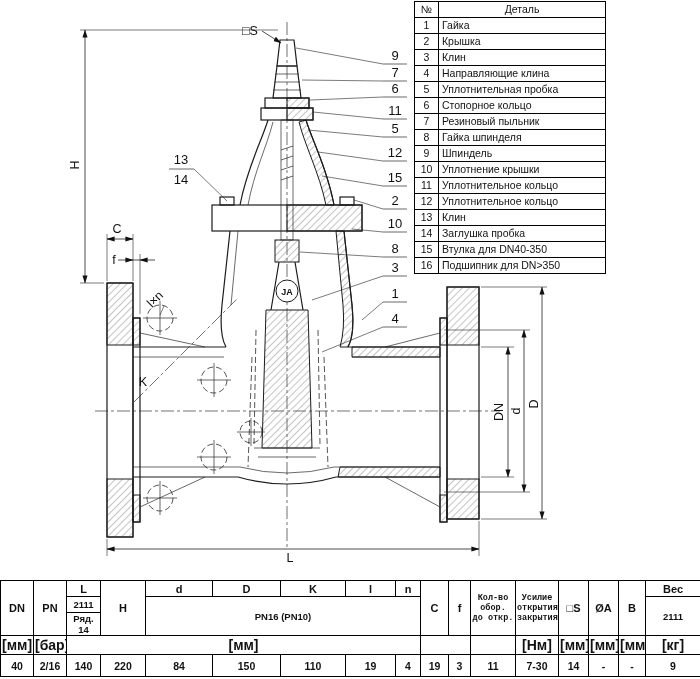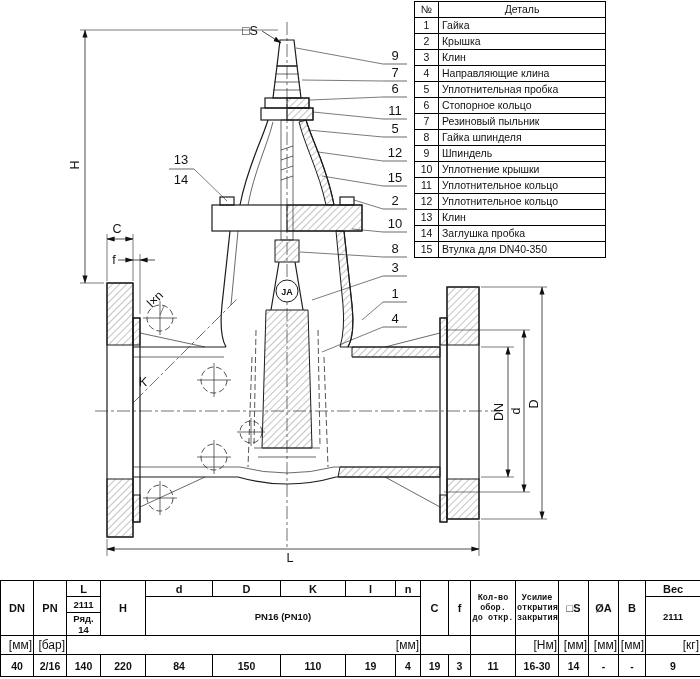--- a/index.html
+++ b/index.html
@@ -24,21 +24,21 @@
       height:15px;padding:0 3px;overflow:hidden;white-space:nowrap;}
   .parts-table th{font-weight:normal;text-align:center;}
   .parts-table td.num{text-align:center;padding:0;}
   
   .spec-table{position:absolute;top:580px;left:0;width:700px;table-layout:fixed;}
   .spec-table th,.spec-table td{border:1px solid #000;text-align:center;padding:0 1px;
       overflow:hidden;font-size:11px;}
   .spec-table th{font-weight:bold;}
   .spec-table .small-h{font-size:8.5px;font-weight:bold;white-space:pre-line;line-height:1.2;font-family:Liberation Mono, monospace;}
   .spec-table .sub{font-size:9.5px;font-weight:bold;}
-  .spec-table .unit{font-size:12px;font-weight:normal;text-align:right;}
+  .spec-table .unit{font-size:14px;font-weight:bold;}
   .spec-table .val{font-size:10.5px;font-weight:bold;}
 </style>
 </head>
 <body>
 
 <div class="page">
 
   
   <svg width="700" height="580" viewBox="0 0 700 580">
     <defs>
@@ -336,20 +336,24 @@
           <td class="num">13</td>
           <td>Клин</td>
         </tr>
       <tr>
           <td class="num">14</td>
           <td>Заглушка пробка</td>
         </tr>
       <tr>
           <td class="num">15</td>
           <td>Втулка для DN40-350</td>
+        </tr>
+      <tr>
+          <td class="num">16</td>
+          <td>Подшипник для DN&gt;350</td>
         </tr>
     </tbody>
   </table>
 
   
   <table class="spec-table">
     <colgroup>
       <col style="width:33px">
         <col style="width:33px">
         <col style="width:34px">
@@ -418,21 +422,21 @@
         <td class="val">140</td>
         <td class="val">220</td>
         <td class="val">84</td>
         <td class="val">150</td>
         <td class="val">110</td>
         <td class="val">19</td>
         <td class="val">4</td>
         <td class="val">19</td>
         <td class="val">3</td>
         <td class="val">11</td>
-        <td class="val">16-30</td>
+        <td class="val">7-30</td>
         <td class="val">14</td>
         <td class="val">-</td>
         <td class="val">-</td>
         <td class="val">9</td>
       </tr>
     </tbody>
   </table>
 
 </div>
 

